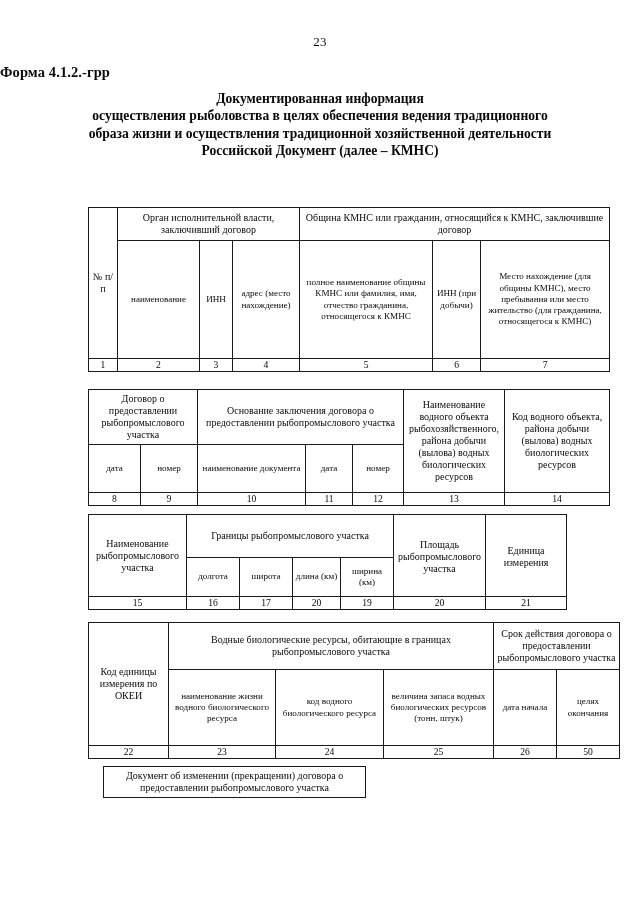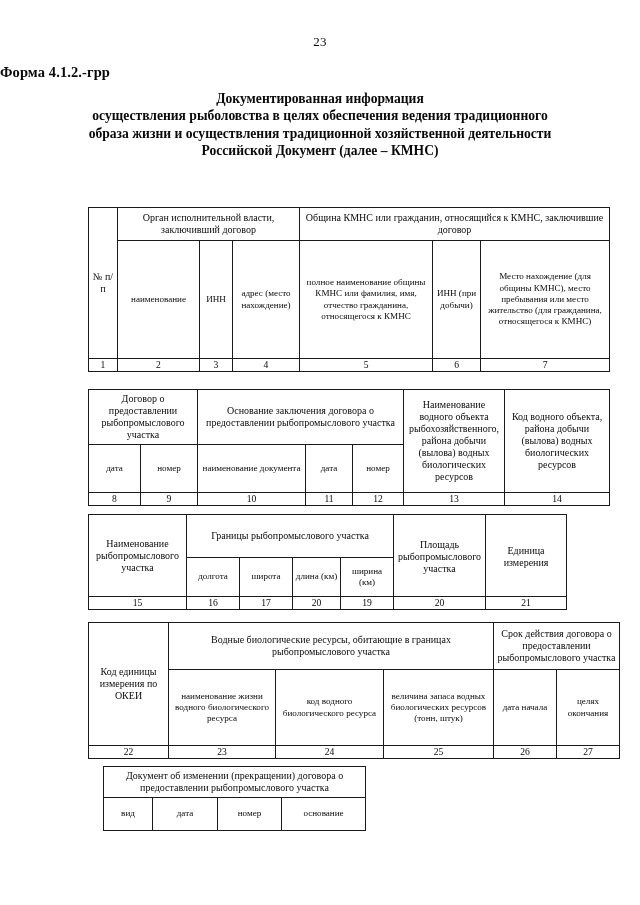--- a/index.html
+++ b/index.html
@@ -233,38 +233,32 @@
         <td>величина запаса водных биологических ресурсов (тонн, штук)</td>
         <td>дата начала</td>
         <td>целях окончания</td>
       </tr>
       <tr>
         <td class="num">22</td>
         <td class="num">23</td>
         <td class="num">24</td>
         <td class="num">25</td>
         <td class="num">26</td>
-        <td class="num">27</td>
+        <td class="num">50</td>
       </tr>
     </tbody>
   </table>
 
   <table class="doc" id="table-5">
     <colgroup>
       <col style="width:49px">
         <col style="width:65px">
         <col style="width:64px">
         <col style="width:84px">
     </colgroup>
     <tbody>
       <tr class="h1row">
         <td colspan="4" style="height:28px">Документ об изменении (прекращении) договора о предоставлении рыбопромыслового участка</td>
       </tr>
-      <tr>
-        <td style="height:30px">вид</td>
-        <td>дата</td>
-        <td>номер</td>
-        <td>основание</td>
-      </tr>
     </tbody>
   </table>
 
 </div>
 
 </body></html>

